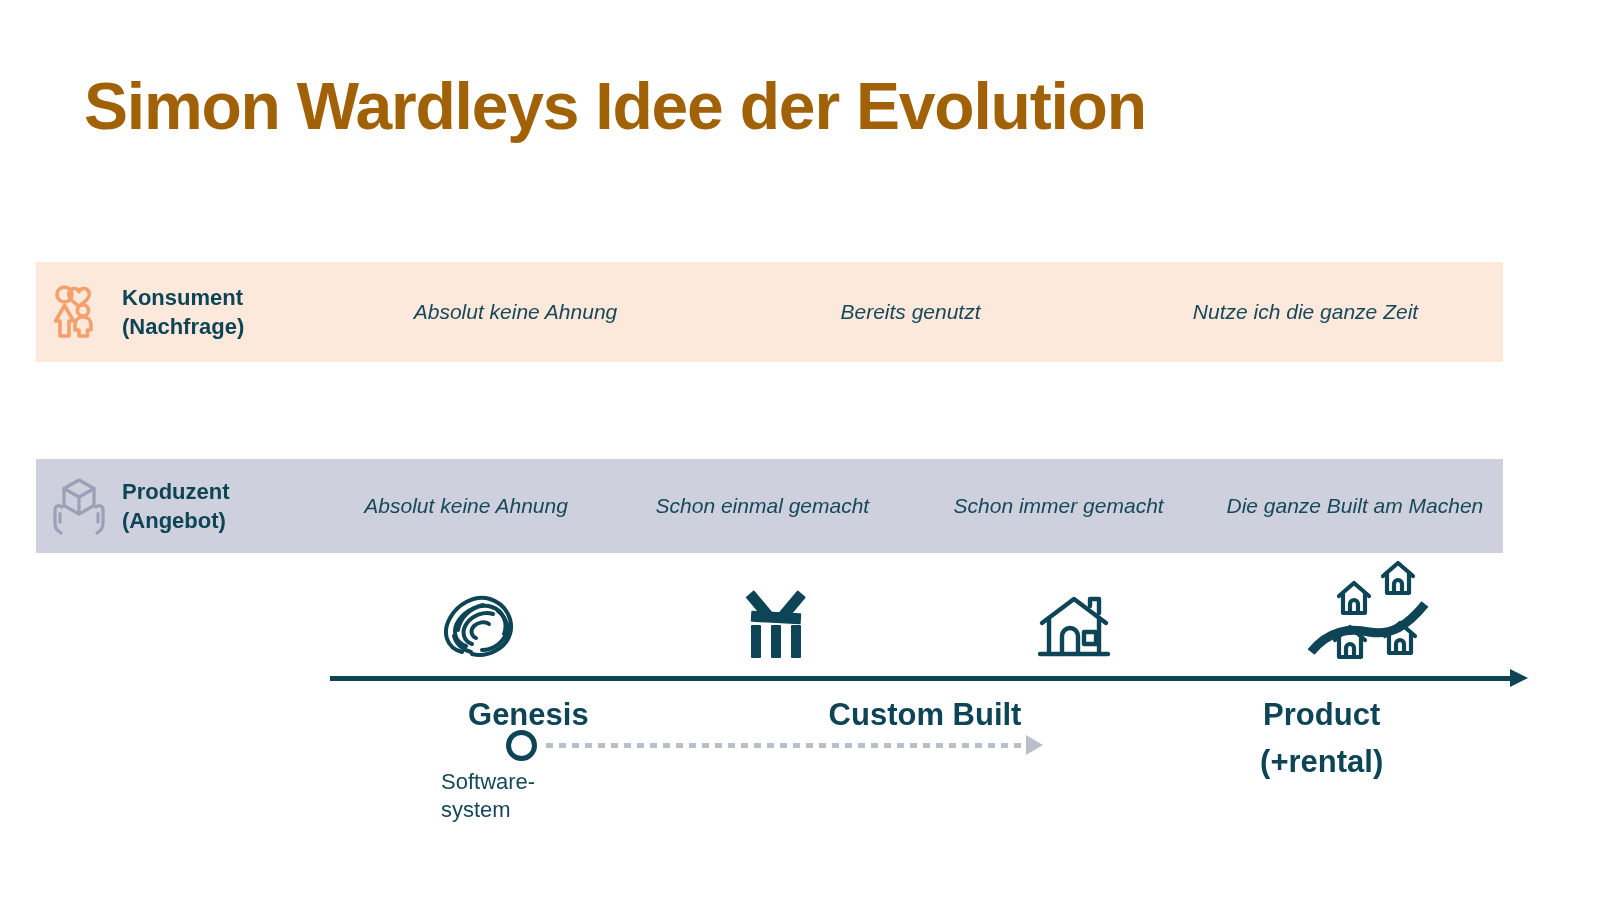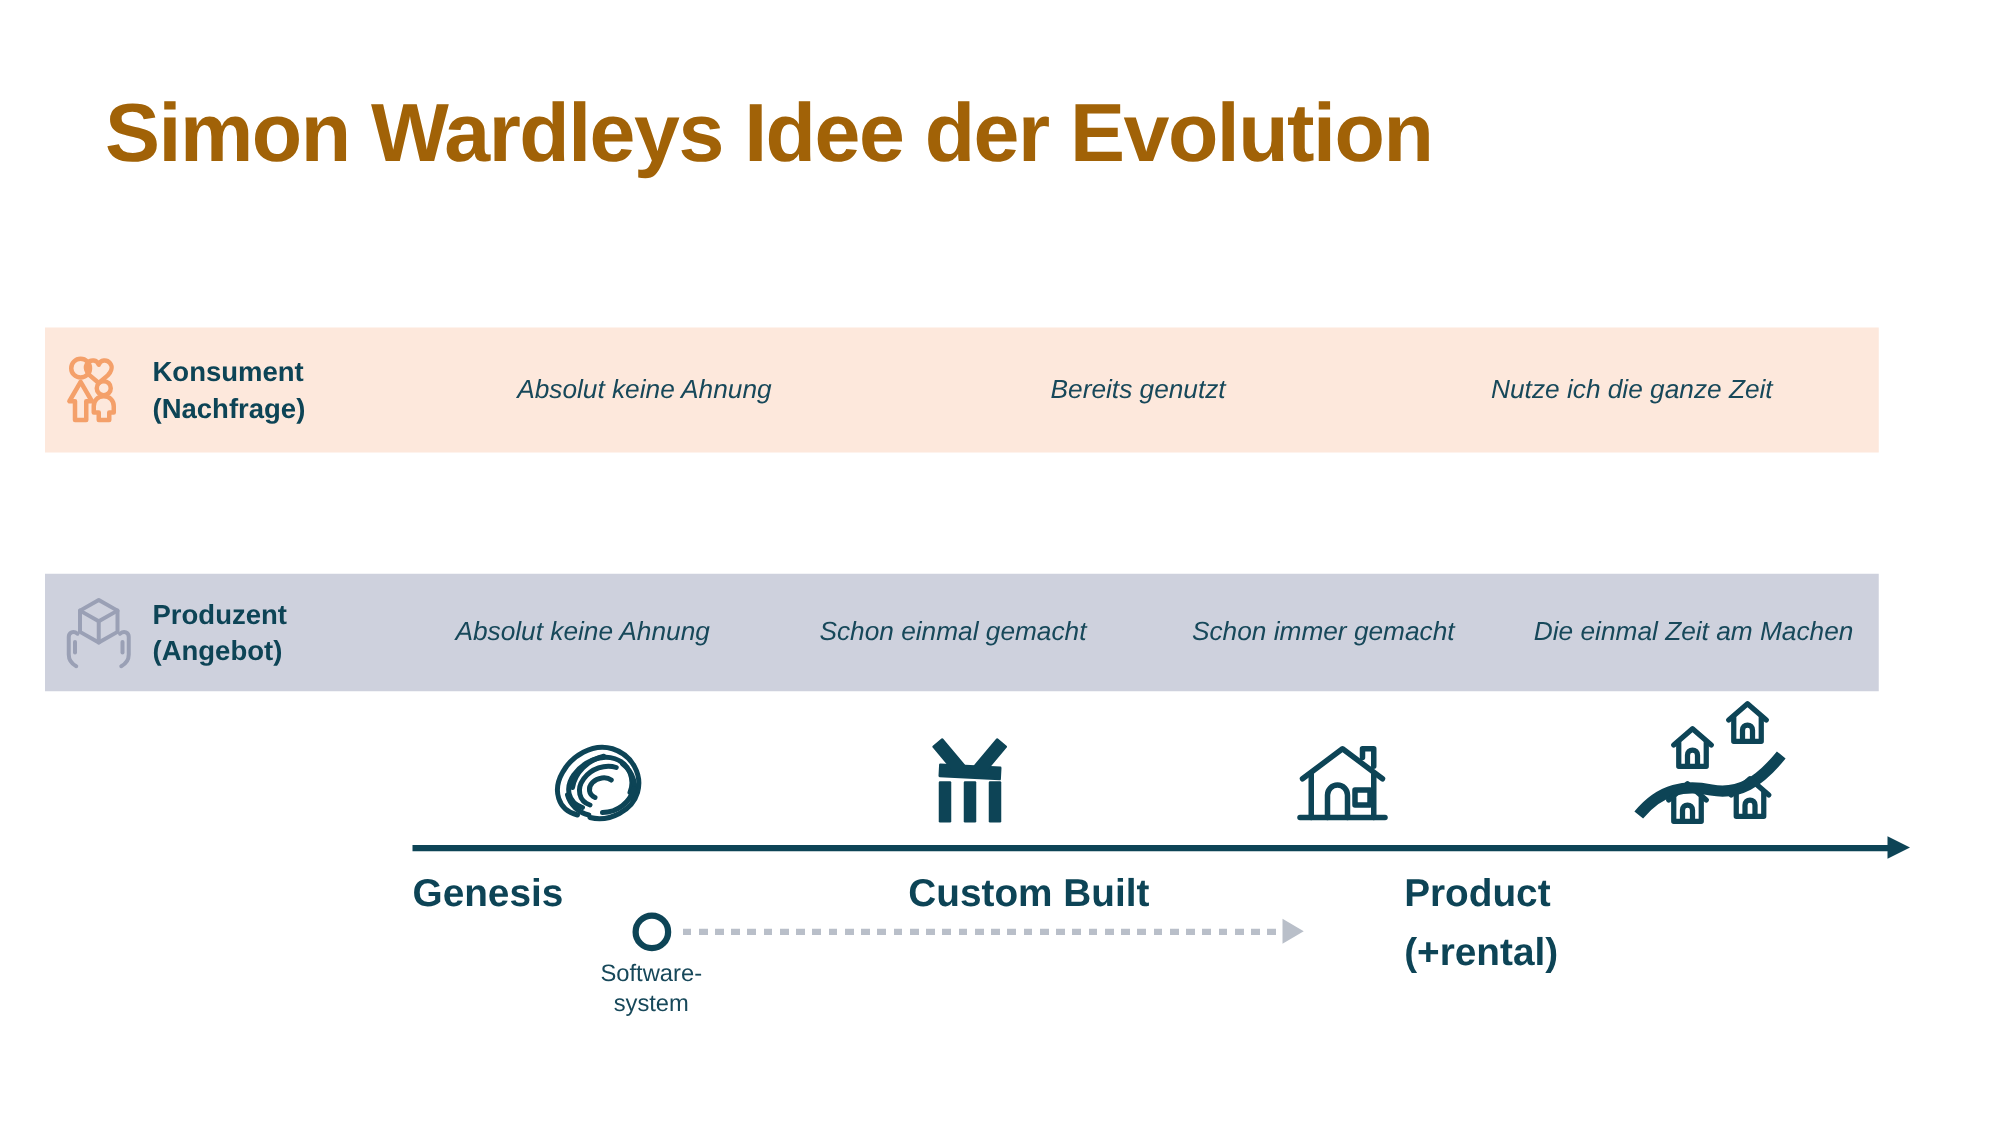--- a/index.html
+++ b/index.html
@@ -115,22 +115,21 @@
     height: 0;
     border-top: 10px solid transparent;
     border-bottom: 10px solid transparent;
     border-left: 17px solid #b9bfc9;
   }
   .marker-caption {
     position: absolute;
     left: 441px;
     top: 406px;
     width: 160px;
-    text-align: center;
-    font-size: 19px;
+    font-size: 22px;
     line-height: 1.26;
     color: #17485a;
   }
 
   
   .stages {
     position: absolute;
     left: 330px;
     top: 566px;
     width: 1190px;
@@ -166,20 +165,21 @@
 
   .stage-labels {
     position: absolute;
     left: 330px;
     top: 692px;
     width: 1190px;
     display: flex;
   }
   .stage-label-cell {
     flex: 1 1 0;
+    text-align: center;
     font-size: 31px;
     font-weight: 700;
     line-height: 1.5;
     color: #0d4456;
   }
 </style>
 </head>
 <body>
 
 <div class="slide-title">Simon Wardleys Idee der Evolution</div>
@@ -234,21 +234,21 @@
 
   <div class="band-label">
     <div>Produzent</div>
     <div>(Angebot)</div>
   </div>
 
   <div class="band-cells">
     <div class="band-cell">Absolut keine Ahnung</div>
     <div class="band-cell">Schon einmal gemacht</div>
     <div class="band-cell">Schon immer gemacht</div>
-    <div class="band-cell">Die einmal Zeit am Machen</div>
+    <div class="band-cell">Die ganze Built am Machen</div>
   </div>
 </div>
 
 <div class="stages">
 
   <div class="stage-icon-cell">
     <svg width="82" height="76" viewBox="0 0 82 76" fill="none" stroke="#0d4456" stroke-width="4" stroke-linecap="round">
       <path d="M24 66 C8 62 4 46 12 32 C19 19 36 8 52 13 C68 18 76 34 72 48 C68 62 50 72 34 68"></path>
       <path d="M28 60 C16 56 14 44 21 34 C28 24 42 17 54 21 C66 25 70 38 66 48"></path>
       <path d="M34 58 C25 55 23 45 29 37 C35 29 46 25 55 28"></path>

